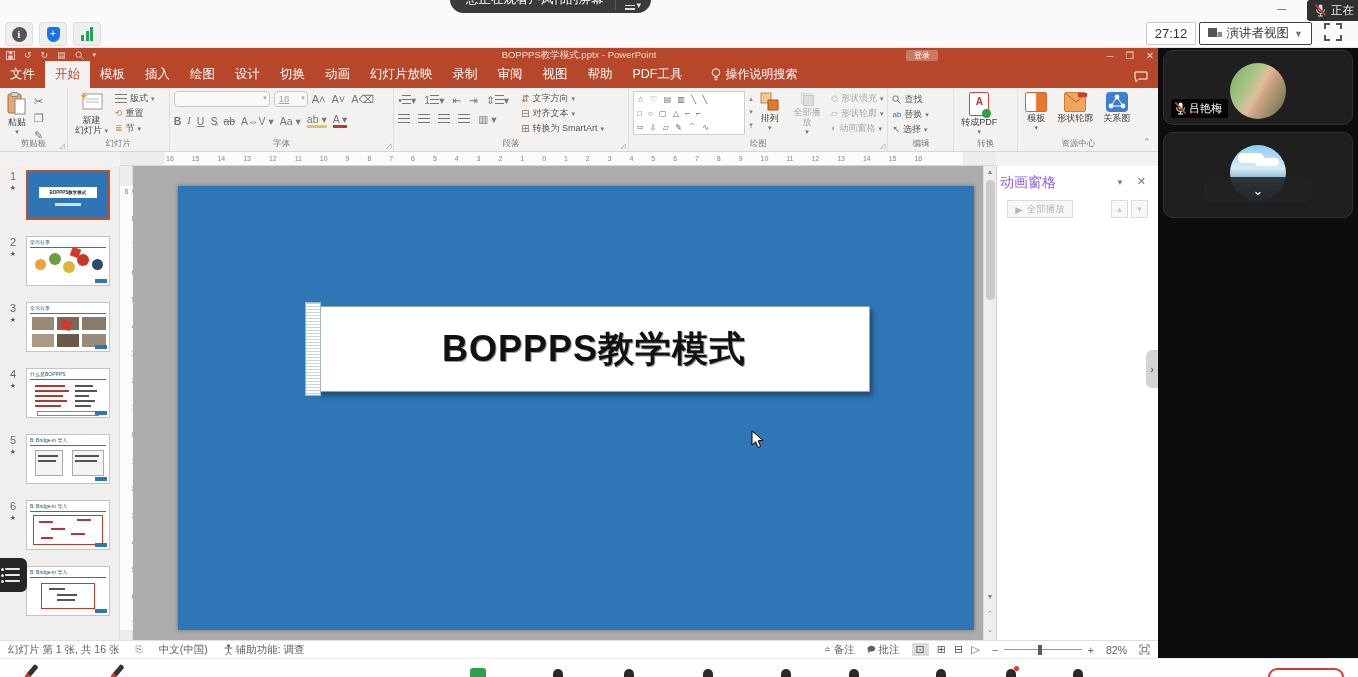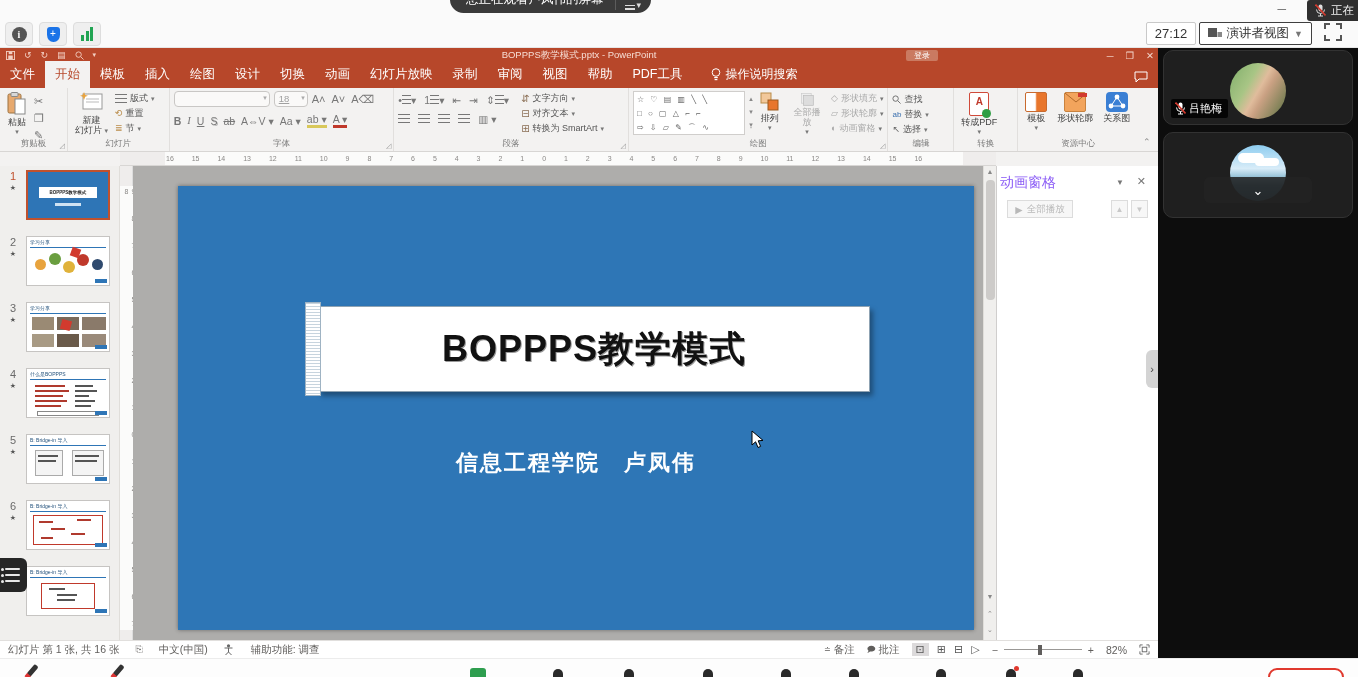--- a/index.html
+++ b/index.html
@@ -638,21 +638,20 @@
         <span class="band"></span>
         <span class="nums">9 8 7 6 5 4 3 2 1 0 1 2 3 4 5 6 7 8</span>
       </div>
 
       <div class="canvas">
         <div class="slide">
           <div class="titlebox">
             <span class="edge"></span>
             <span class="slide-title">BOPPPS教学模式</span>
           </div>
-          <div class="slide-sub">信息工程学院　卢凤伟</div>
         </div>
       </div>
 
       <div class="vscroll">
         <span class="up">▲</span>
         <span class="thumb"></span>
         <span class="dn1">▼</span>
         <span class="dn2">⌃</span>
         <span class="dn3">⌄</span>
       </div>
@@ -666,21 +665,21 @@
           <span>▲</span>
           <span>▼</span>
         </span>
       </div>
     </div>
 
     <div class="statusbar">
       <span>幻灯片 第 1 张, 共 16 张</span>
       <span style="font-size:9px">⎘</span>
       <span>中文(中国)</span>
-      <span style="display:flex;align-items:center;gap:18px">
+      <span style="display:flex;align-items:center;gap:3px">
         <svg width="9" height="11" viewBox="0 0 9 11">
             <circle cx="4.5" cy="1.8" r="1.6" fill="#666"></circle>
             <path d="M0.5 4 H8.5 M4.5 4 V8 M4.5 8 L1.5 11 M4.5 8 L7.5 11" stroke="#666" fill="none"></path>
           </svg>
         <span>辅助功能: 调查</span>
       </span>
       <span class="sb-right">
         <span style="display:flex;gap:3px;align-items:center">
             <span style="font-size:8px">≐</span>
             <span>备注</span>

